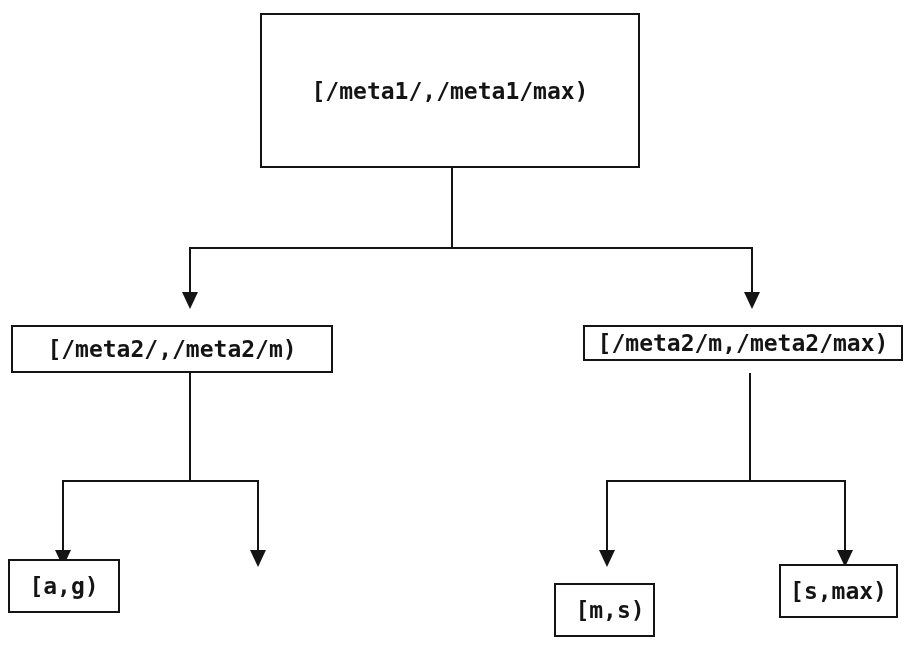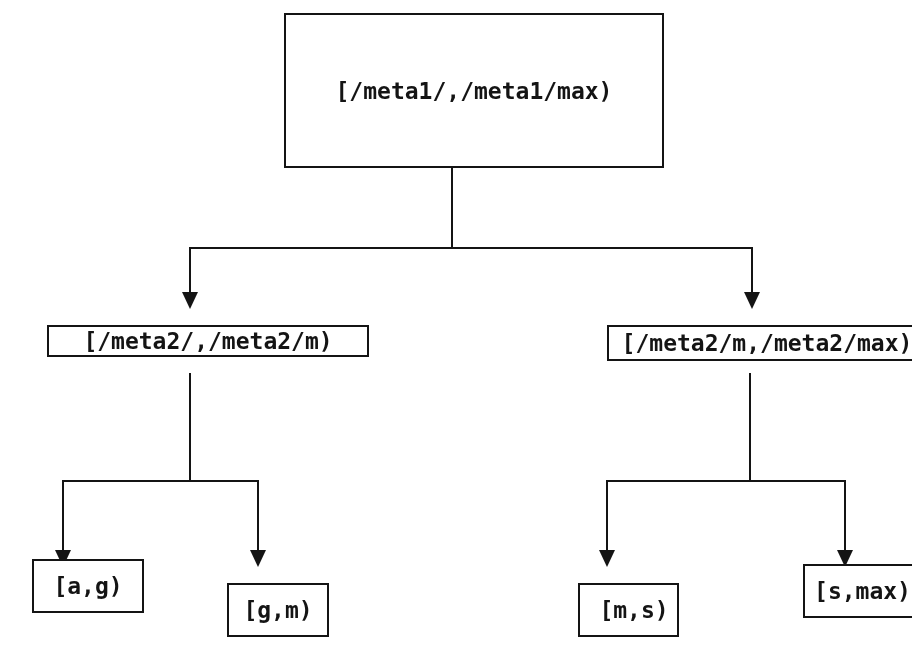--- a/index.html
+++ b/index.html
@@ -29,24 +29,23 @@
     box-sizing: border-box;
     border: 2px solid #141414;
     background: #ffffff;
     display: flex;
     align-items: center;
     justify-content: center;
     font-size: 23px;
     font-weight: 700;
     letter-spacing: 0;
     white-space: nowrap;
-    margin-left: 24px;
   }
   .node-root  { left: 260px; top: 13px;  width: 380px; height: 155px; }
-  .node-left  { left: 23px;  top: 325px; width: 322px; height: 32px;  }
+  .node-left  { left: 11px;  top: 325px; width: 322px; height: 48px;  }
   .node-right { left: 583px; top: 325px; width: 320px; height: 36px;  }
   .node-ll    { left: 8px;   top: 559px; width: 112px; height: 54px;  }
   .node-lr    { left: 203px; top: 583px; width: 102px; height: 54px;  }
   .node-rl    { left: 554px; top: 583px; width: 101px; height: 54px; padding-left: 11px;  }
   .node-rr    { left: 779px; top: 564px; width: 119px; height: 54px;  }
 </style>
 </head>
 <body>
 
 <div class="stage">
@@ -84,23 +83,20 @@
   </div>
 
   <div class="node node-right">
     <span>[/meta2/m,/meta2/max)</span>
   </div>
 
   <div class="node node-ll">
     <span>[a,g)</span>
   </div>
 
-  <div class="node node-lr">
-    <span>[g,m)</span>
-  </div>
 
   <div class="node node-rl">
     <span>[m,s)</span>
   </div>
 
   <div class="node node-rr">
     <span>[s,max)</span>
   </div>
 
 </div>

